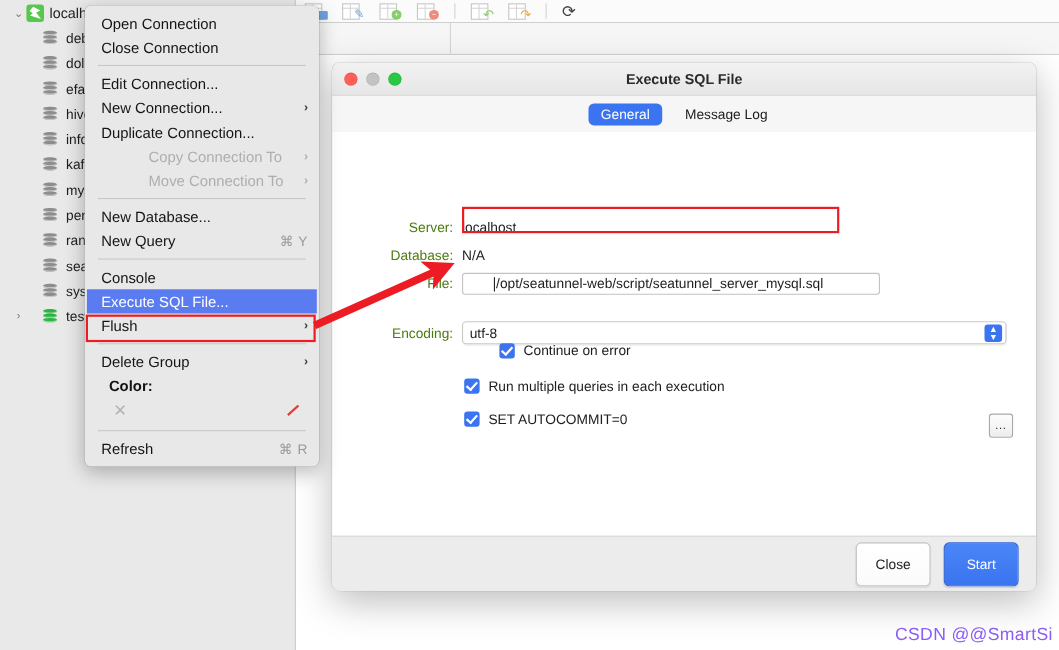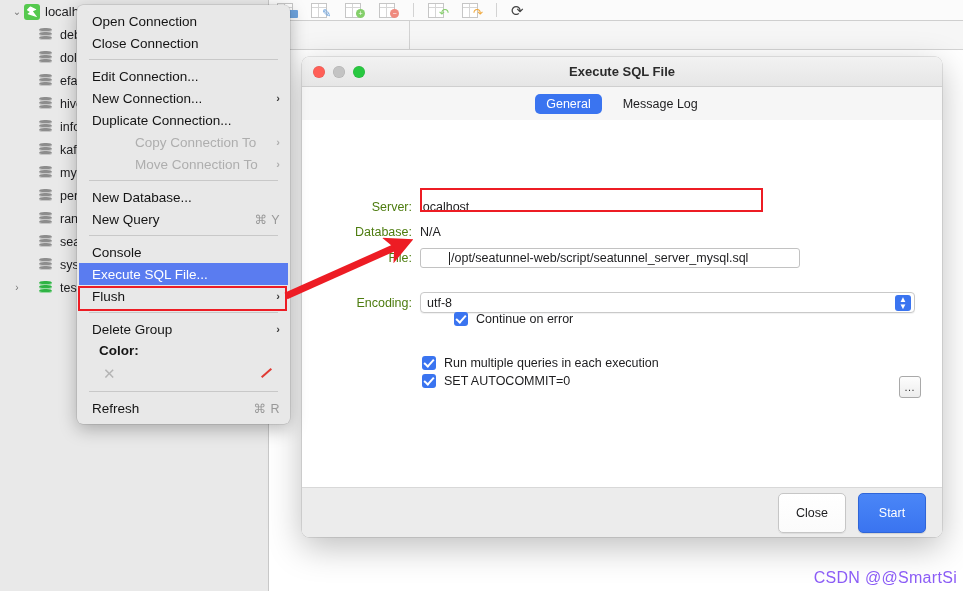--- a/index.html
+++ b/index.html
@@ -720,21 +720,21 @@
             <span>▼</span>
           </span>
         </span>
       </div>
 
       <div id="checkbox-list">
           <div class="check-row" style="top: 192px; left: 136px; margin-left: 16px;">
             <span class="checkbox"></span>
             <span>Continue on error</span>
           </div>
-          <div class="check-row" style="top: 236px; left: 120px;">
+          <div class="check-row" style="top: 224px; left: 120px;">
             <span class="checkbox"></span>
             <span>Run multiple queries in each execution</span>
           </div>
           <div class="check-row" style="top: 254px; left: 120px;">
             <span class="checkbox"></span>
             <span>SET AUTOCOMMIT=0</span>
           </div>
         </div>
     </div>
 

